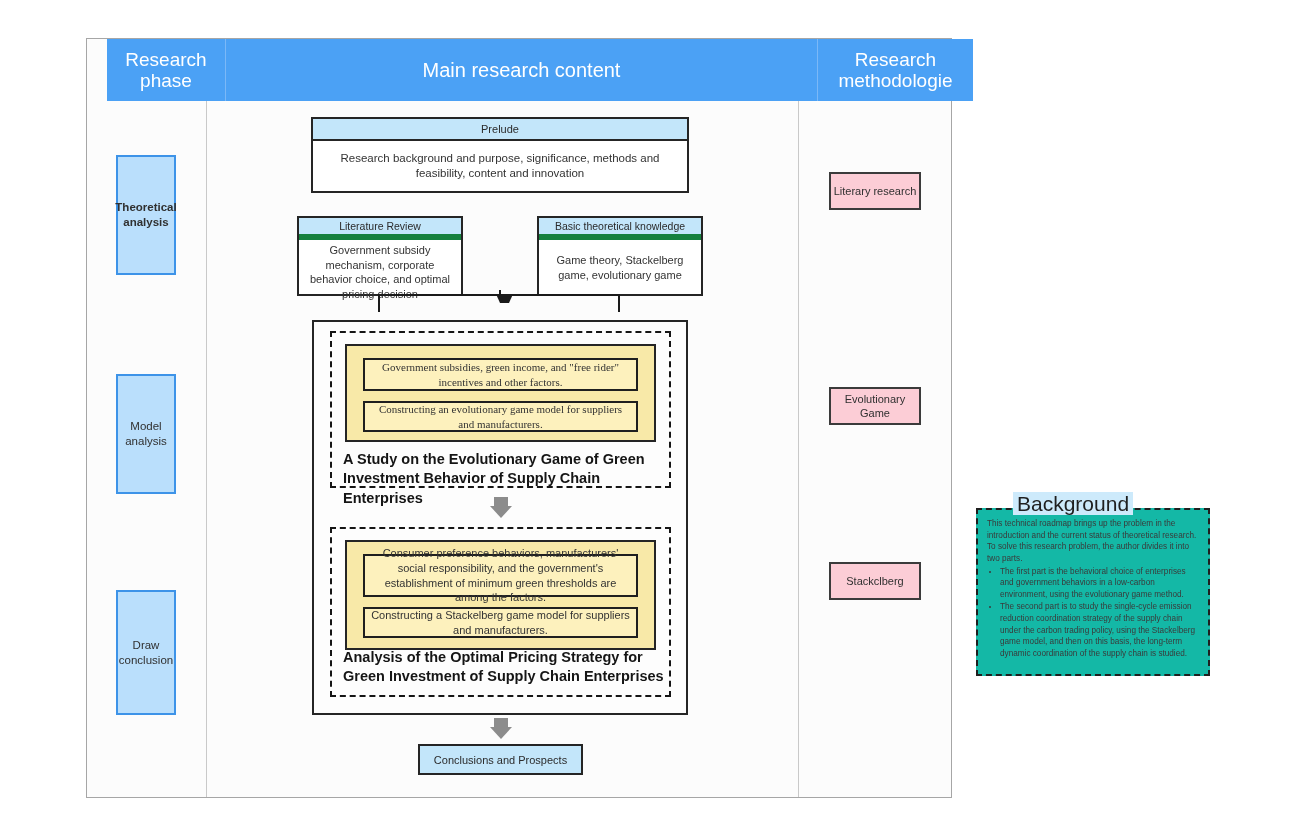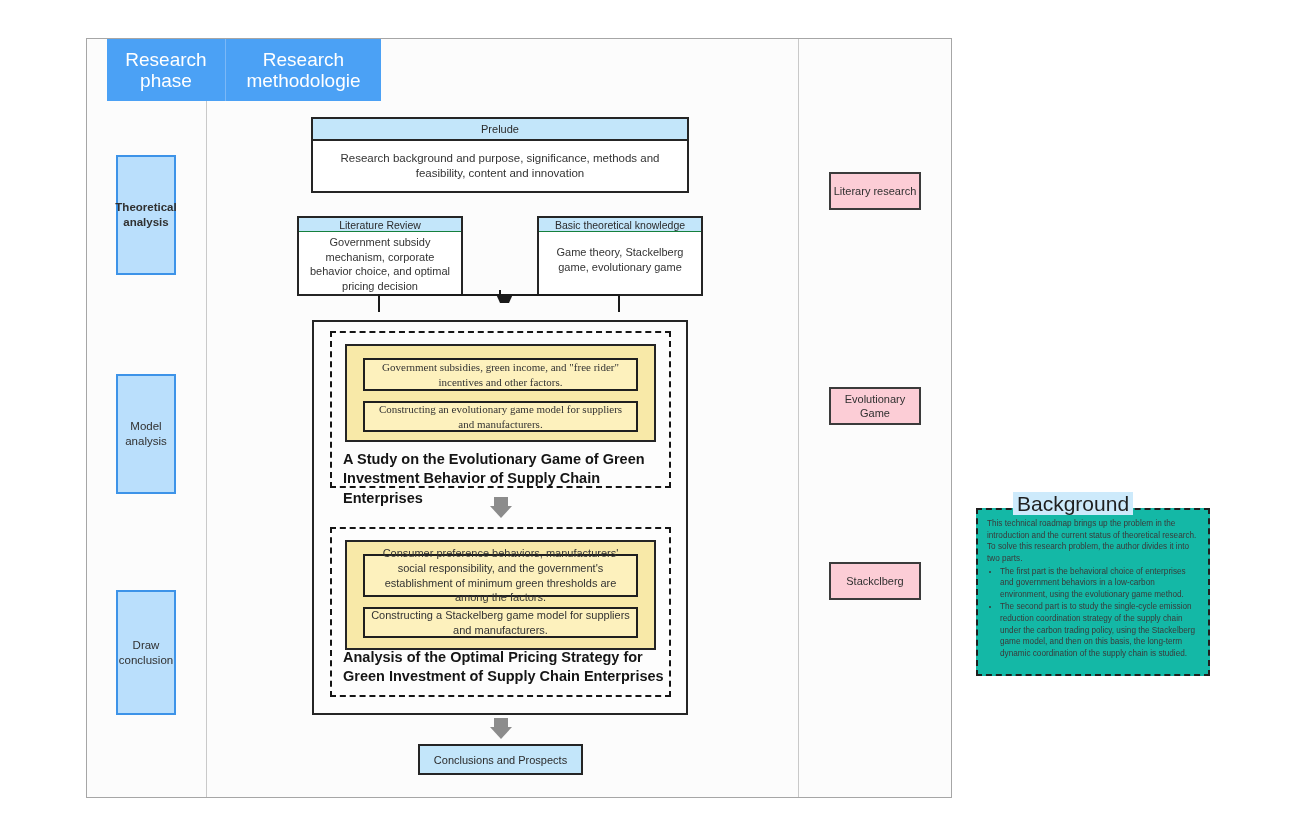--- a/index.html
+++ b/index.html
@@ -61,21 +61,21 @@
     display:flex;align-items:center;justify-content:center;
     font-size:11px;color:#2b2b2b;box-sizing:border-box;}
   #prelude-box .bx-body{
     height:50px;display:flex;align-items:center;justify-content:center;
     text-align:center;font-size:11.5px;color:#333;line-height:1.3;padding:0 10px;
     box-sizing:border-box;}
 
   
   .dual-box{position:absolute;width:166px;height:80px;border:2px solid #252525;
     box-sizing:border-box;background:#ffffff;}
-  .dual-box .bx-head{height:14px;background:#c3e6fa;border-bottom:1px solid #15803d;
+  .dual-box .bx-head{height:22px;background:#c3e6fa;border-bottom:6px solid #15803d;
     display:flex;align-items:center;justify-content:center;
     font-size:10.5px;color:#2b2b2b;box-sizing:border-box;}
   .dual-box .bx-body{height:56px;display:flex;align-items:center;justify-content:center;
     text-align:center;font-size:11px;color:#333;line-height:1.34;padding:0 5px;
     box-sizing:border-box;overflow:visible;}
   #lit-review{left:297px;top:216px;}
   #lit-review .bx-body{align-items:flex-start;padding-top:3px;}
   #basic-theory{left:537px;top:216px;}
 
   
@@ -136,20 +136,21 @@
 
 <div id="canvas">
 
   <div class="table-frame">
     <div class="vdiv d1"></div>
     <div class="vdiv d2"></div>
 
     <div class="hdr-row">
       <div class="hdr-cell c1" style="white-space:pre-line;">Research
 phase</div>
+      <div class="hdr-cell c2" style="white-space:pre-line;">Main research content</div>
       <div class="hdr-cell c3" style="white-space:pre-line;">Research
 methodologie</div>
     </div>
   </div>
 
   <div class="phase-box" id="phase-theoretical" style="white-space:pre-line;font-weight:bold;">Theoretical
 analysis</div>
   <div class="phase-box" id="phase-model" style="white-space:pre-line;">Model
 analysis</div>
   <div class="phase-box" id="phase-conclusion" style="white-space:pre-line;">Draw

